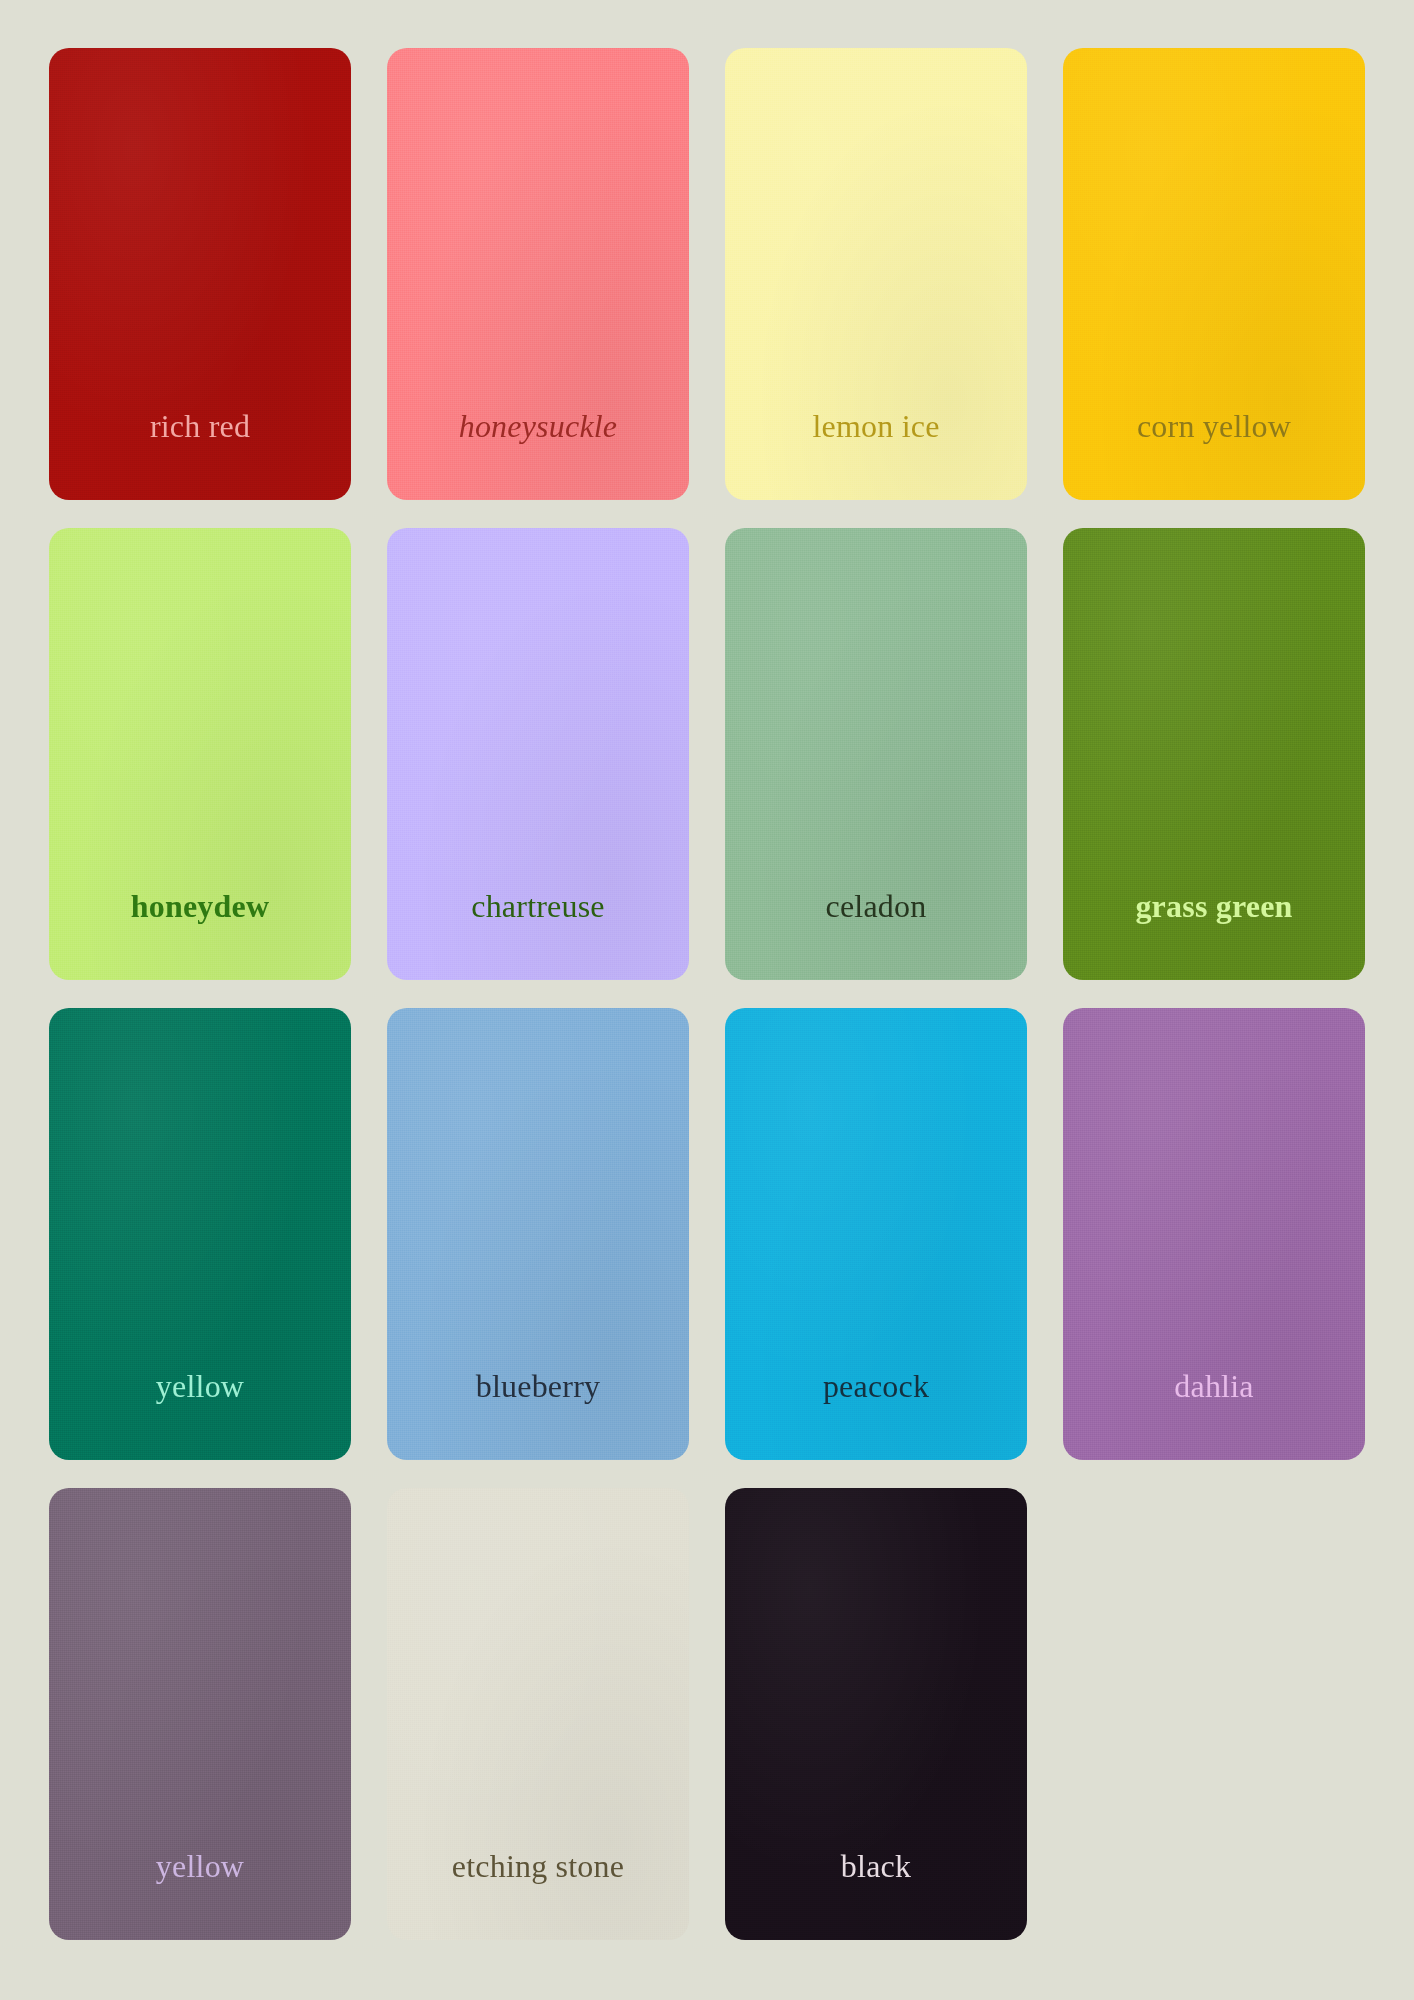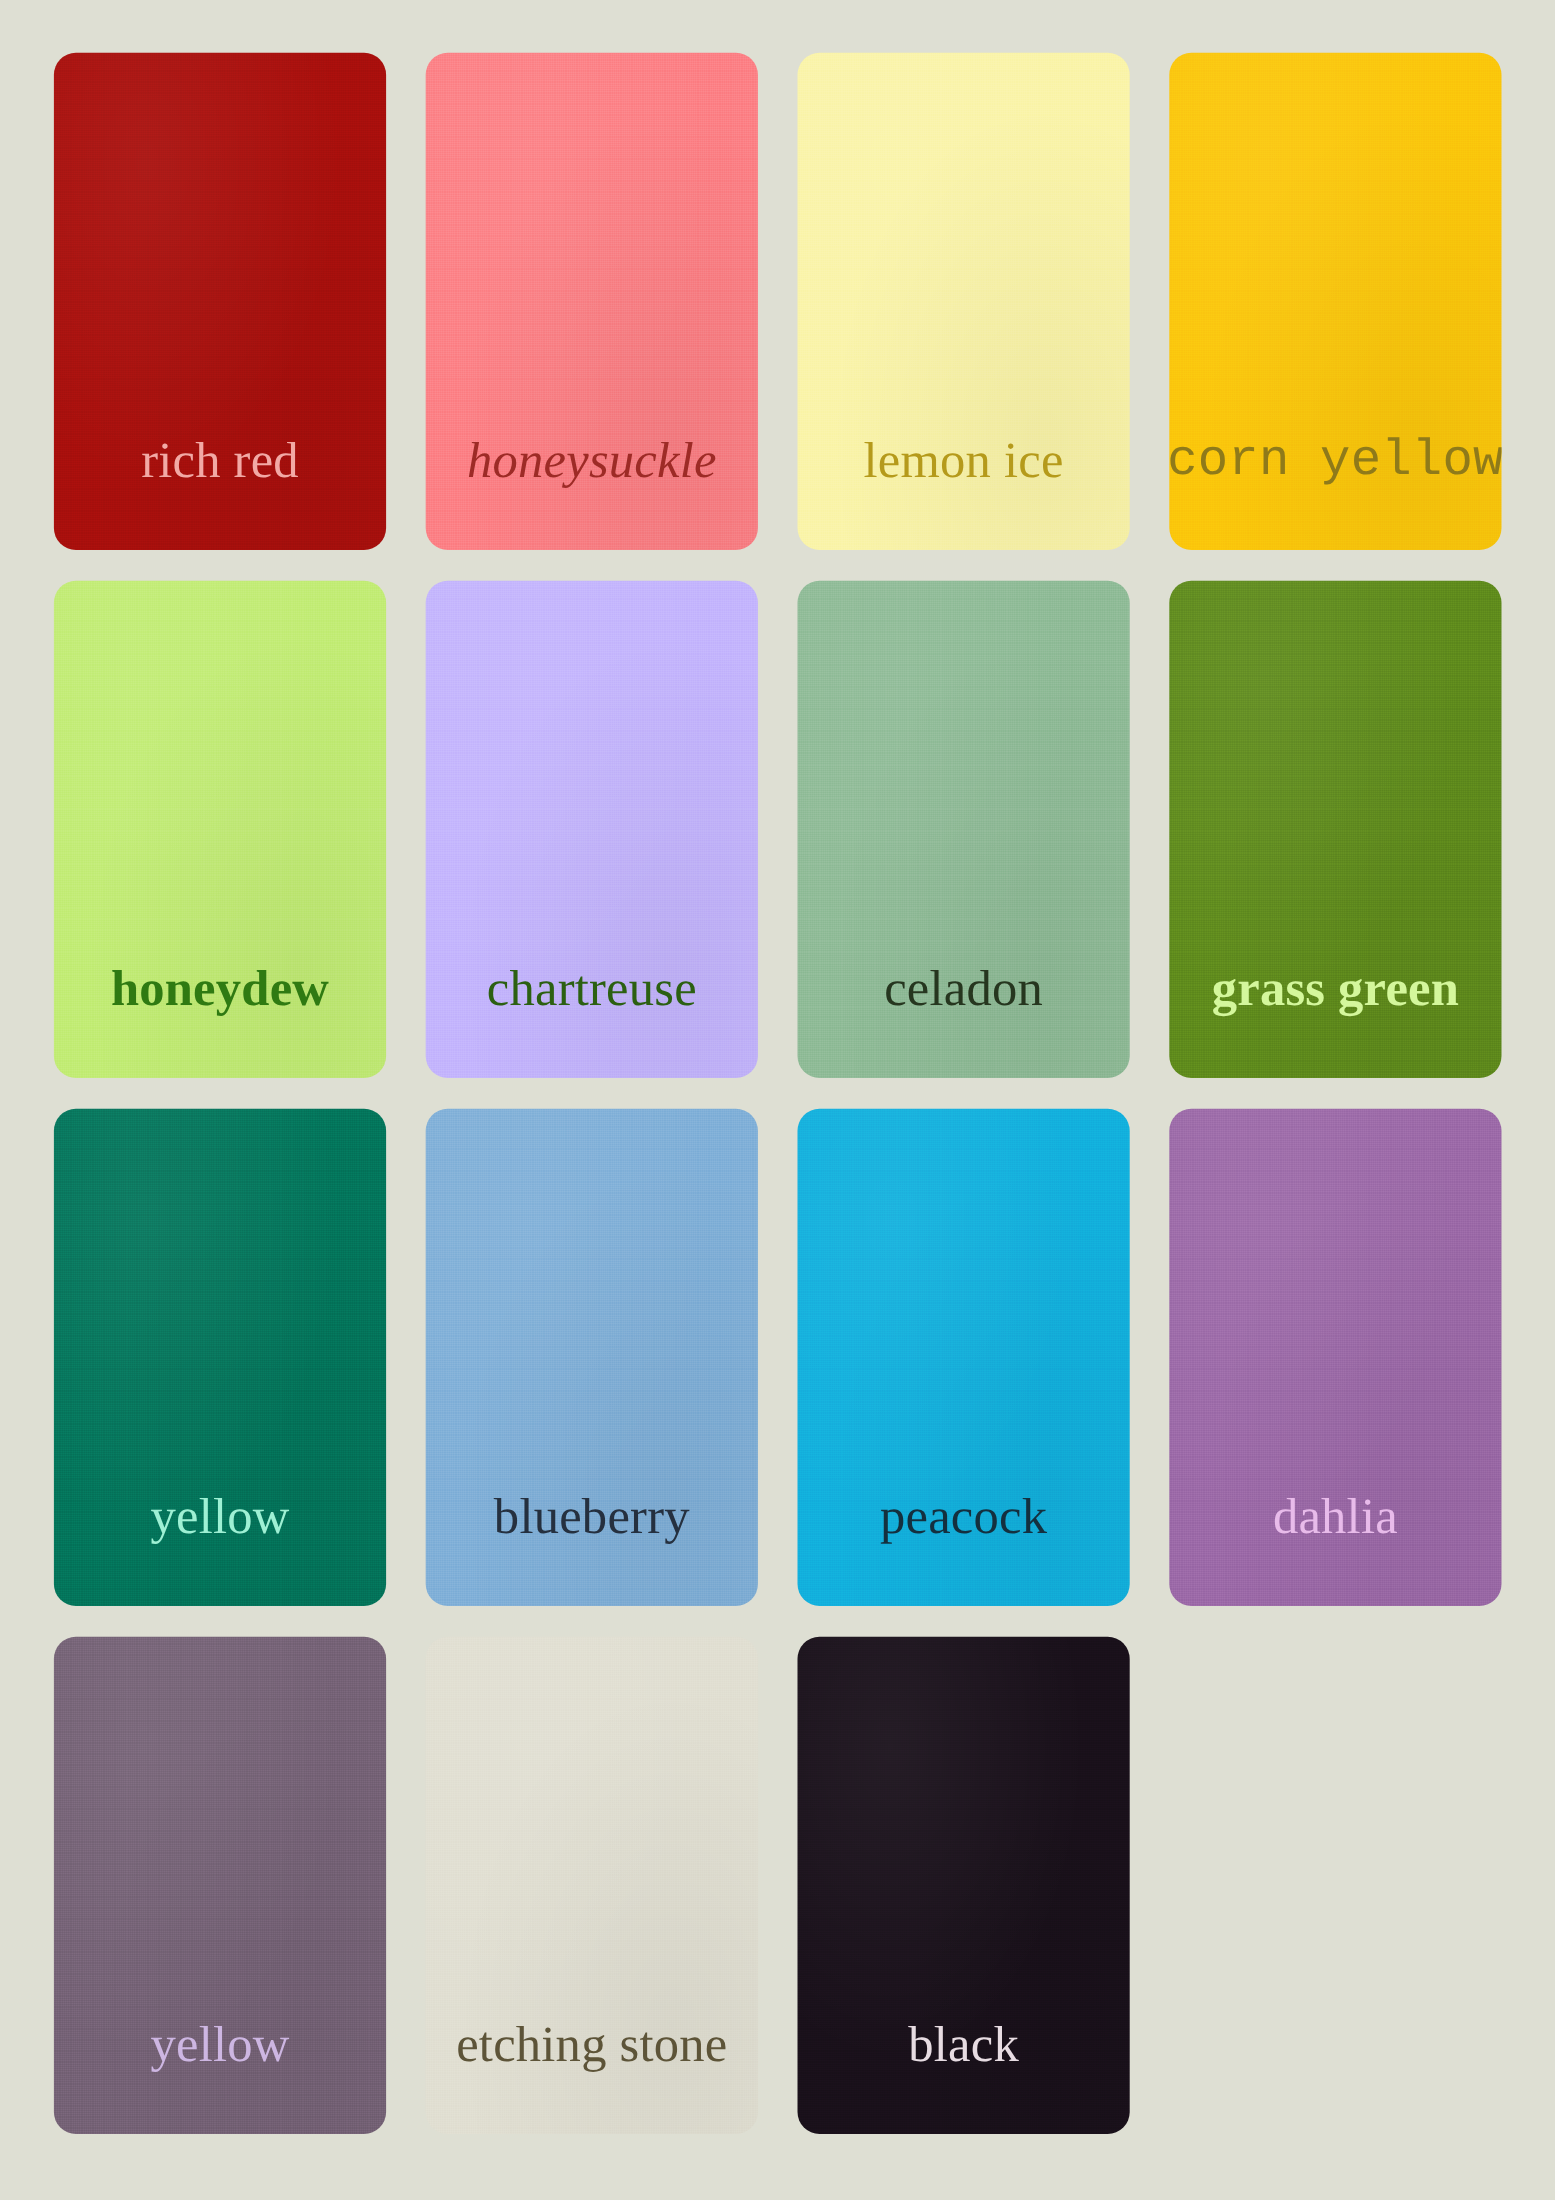--- a/index.html
+++ b/index.html
@@ -70,21 +70,21 @@
     inset: 0;
     pointer-events: none;
     background:
       radial-gradient(ellipse at 28% 22%, rgba(255,255,255,0.05), rgba(0,0,0,0) 58%),
       radial-gradient(ellipse at 74% 78%, rgba(0,0,0,0.045), rgba(0,0,0,0) 62%);
   }
 
   .swatch-label {
     position: relative;
     z-index: 3;
-    font-size: 46px;
+    font-size: 32px;
     line-height: 1;
     letter-spacing: 0.2px;
     white-space: nowrap;
     text-align: center;
     margin-top: 40px;
   }
 </style>
 </head>
 <body style="background: rgb(222, 223, 211);">
 
@@ -92,21 +92,21 @@
     <div class="swatch" style="background: rgb(168, 15, 12);">
       <span class="swatch-label" style="color: rgb(242, 169, 165);">rich red</span>
     </div>
     <div class="swatch" style="background: rgb(252, 129, 134); font-style: italic;">
       <span class="swatch-label" style="color: rgb(157, 43, 38);">honeysuckle</span>
     </div>
     <div class="swatch" style="background: rgb(250, 244, 169);">
       <span class="swatch-label" style="color: rgb(181, 154, 27);">lemon ice</span>
     </div>
     <div class="swatch" style="background: rgb(251, 199, 11);">
-      <span class="swatch-label" style="color: rgb(143, 122, 26); font-family: Liberation Mono, monospace;">corn yellow</span>
+      <span class="swatch-label" style="color: rgb(143, 122, 26);">corn yellow</span>
     </div>
     <div class="swatch" style="background: rgb(194, 236, 117); font-weight: bold;">
       <span class="swatch-label" style="color: rgb(47, 122, 18);">honeydew</span>
     </div>
     <div class="swatch" style="background: #c4b5fd;">
       <span class="swatch-label" style="color: rgb(44, 96, 18);">chartreuse</span>
     </div>
     <div class="swatch" style="background: rgb(143, 187, 151);">
       <span class="swatch-label" style="color: rgb(38, 54, 31);">celadon</span>
     </div>

